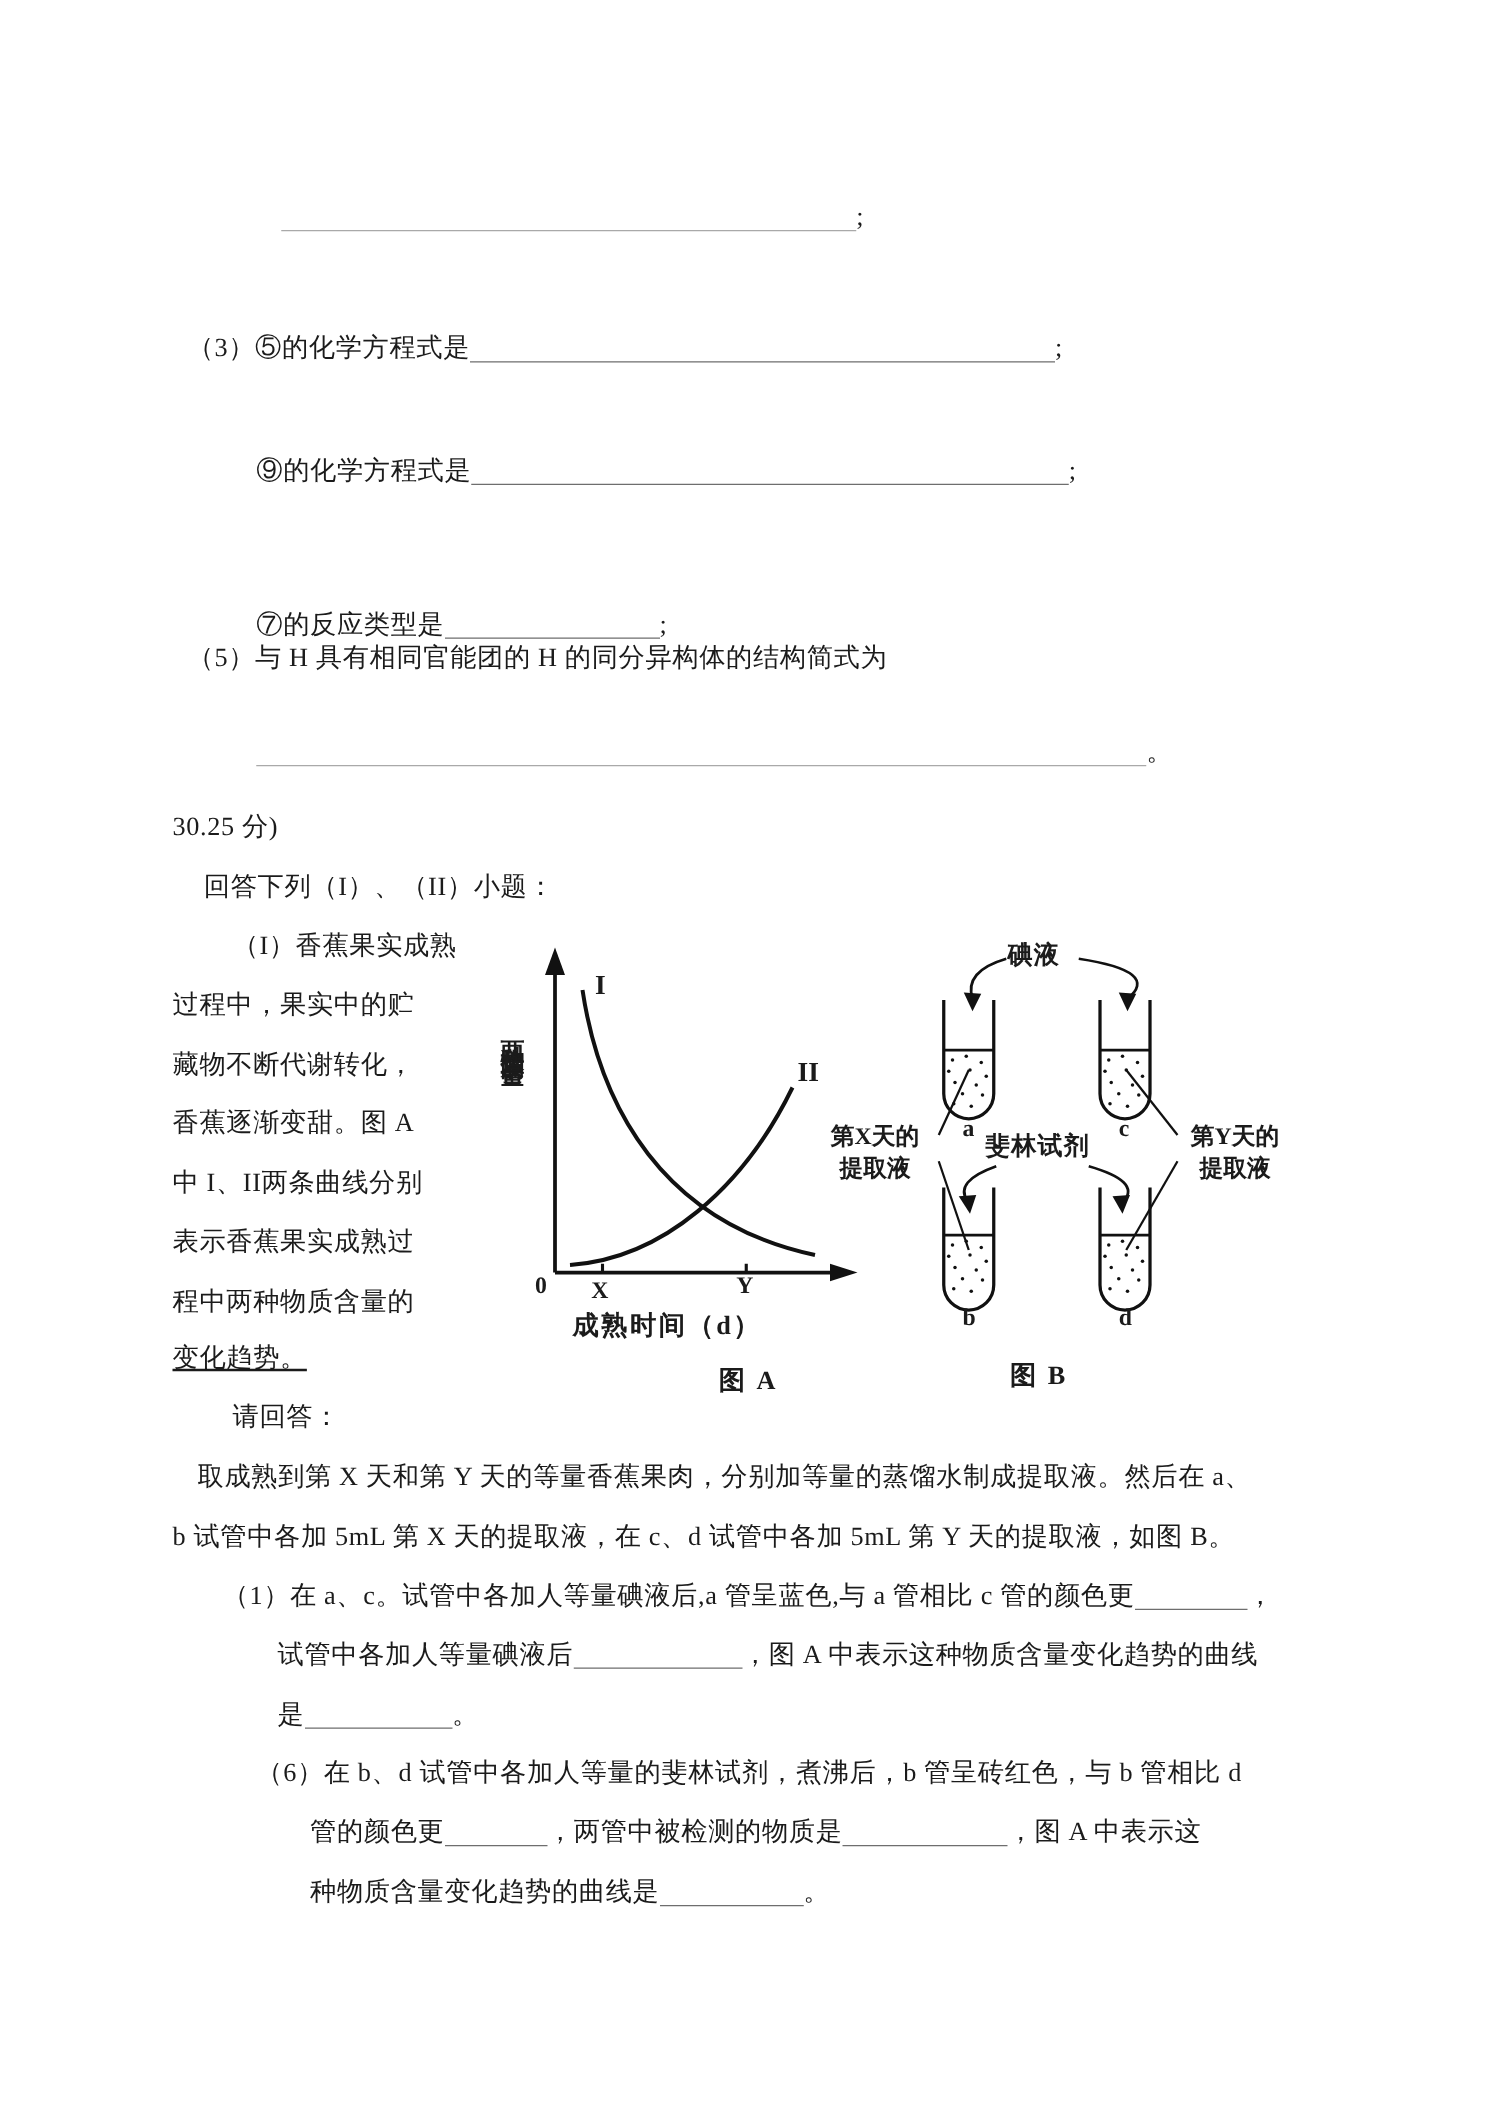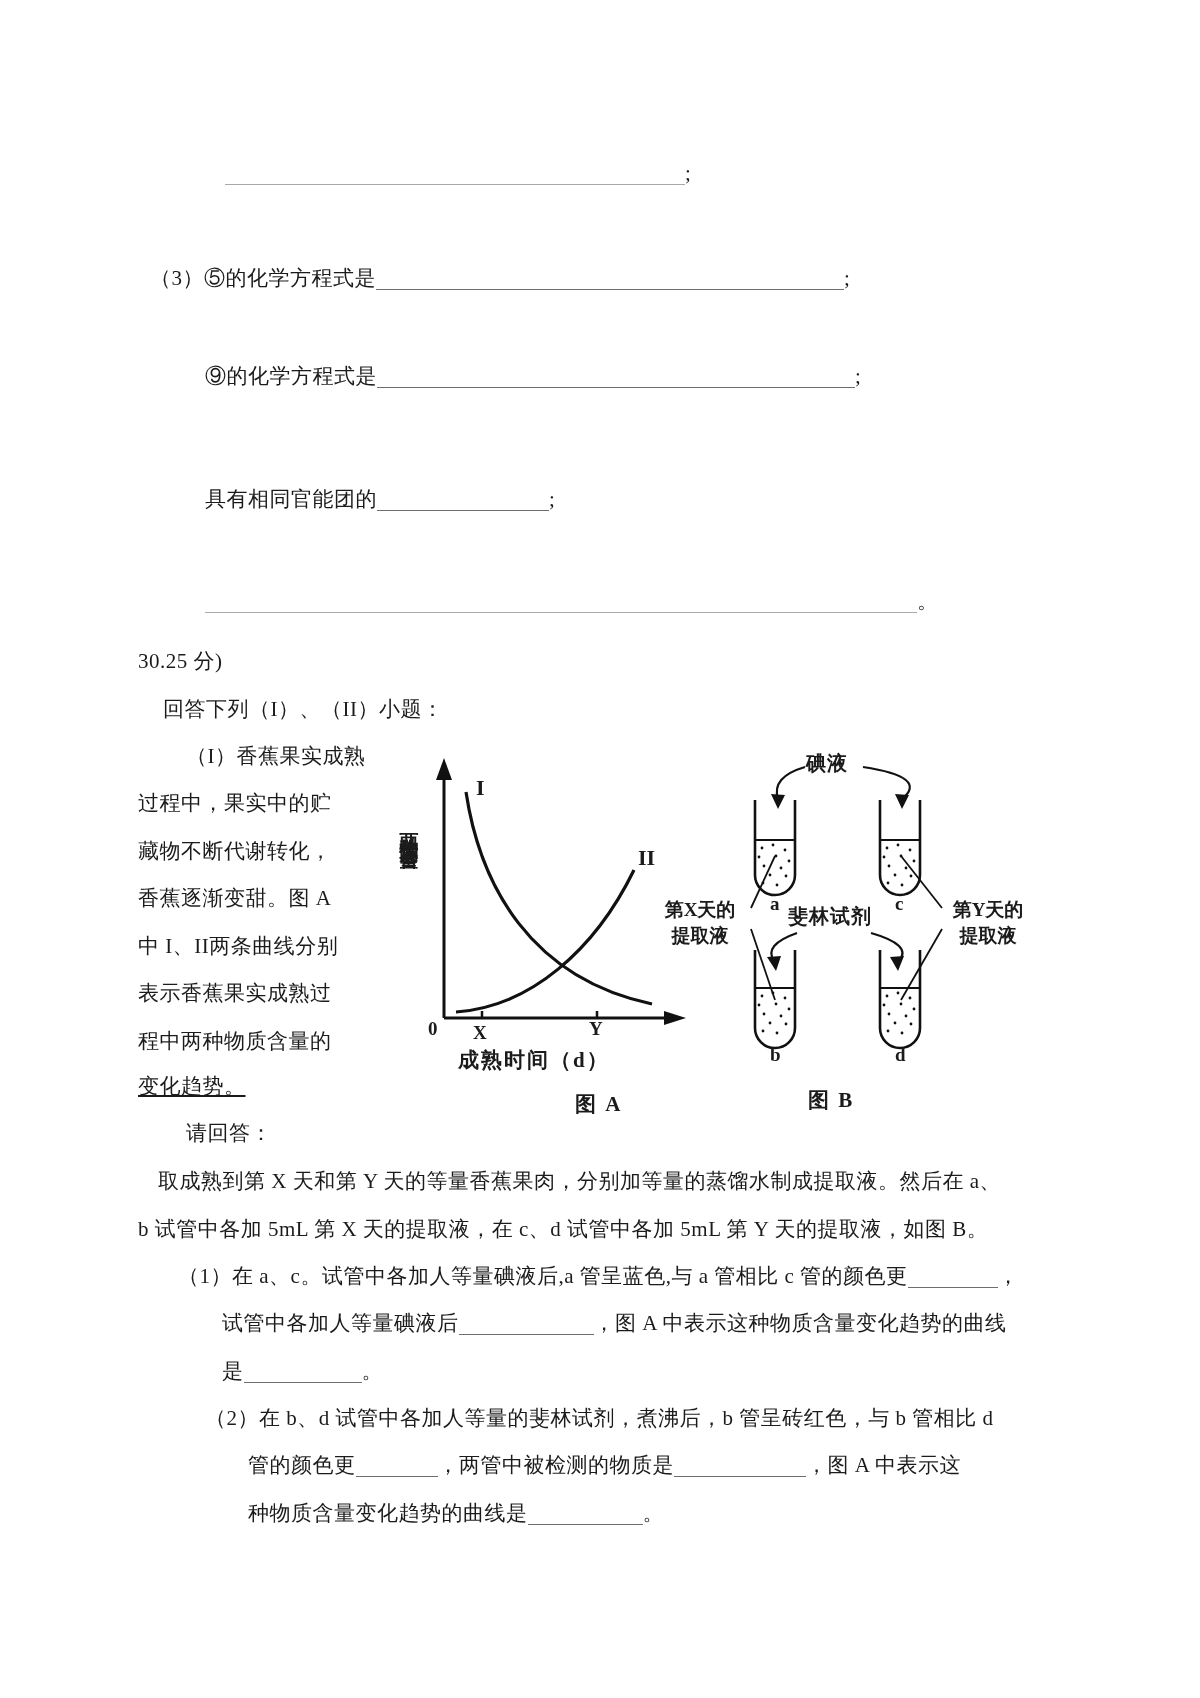--- a/index.html
+++ b/index.html
@@ -32,23 +32,26 @@
   <div class="t" style="left:150px;top:265px;text-align:right;">
     <span>（3）⑤的化学方程式是</span><span class="blank" style="width:468px;"></span><span>;</span>
   </div>
 
   <div class="t" style="left:205px;top:363px;">
     <span>⑨的化学方程式是</span><span class="blank" style="width:478px;"></span><span>;</span>
   </div>
 
 
   <div class="t" style="left:205px;top:486px;">
-    <span>具有相同官能团的</span><span class="blank" style="width:172px;"></span><span>;</span>
+    <span>⑦的反应类型是</span><span class="blank" style="width:172px;"></span><span>;</span>
   </div>
 
+  <div class="t" style="left:150px;top:513px;">
+    <span>（5）与 H 具有相同官能团的 H 的同分异构体的结构简式为</span>
+  </div>
 
   <div class="t" style="left:205px;top:588px;">
     <span class="blank light" style="width:712px;"></span><span>。</span>
   </div>
 
   <div class="t" style="left:138px;top:648px;">
     <span>30.25 分)</span>
   </div>
 
   <div class="t" style="left:163px;top:696px;">
@@ -157,21 +160,21 @@
     <span>（1）在 a、c。试管中各加人等量碘液后,a 管呈蓝色,与 a 管相比 c 管的颜色更</span><span class="blank" style="width:90px;"></span><span>，</span>
   </div>
   <div class="t" style="left:222px;top:1310px;">
     <span>试管中各加人等量碘液后</span><span class="blank" style="width:135px;"></span><span>，图 A 中表示这种物质含量变化趋势的曲线</span>
   </div>
   <div class="t" style="left:222px;top:1358px;">
     <span>是</span><span class="blank" style="width:118px;"></span><span>。</span>
   </div>
 
   <div class="t" style="left:205px;top:1405px;">
-    <span>（2）在 b、d 试管中各加人等量的斐林试剂，煮沸后，b 管呈砖红色，与 b 管相比 d</span>
+    <span>（6）在 b、d 试管中各加人等量的斐林试剂，煮沸后，b 管呈砖红色，与 b 管相比 d</span>
   </div>
   <div class="t" style="left:248px;top:1452px;">
     <span>管的颜色更</span><span class="blank" style="width:82px;"></span><span>，两管中被检测的物质是</span><span class="blank" style="width:132px;"></span><span>，图 A 中表示这</span>
   </div>
   <div class="t" style="left:248px;top:1500px;">
     <span>种物质含量变化趋势的曲线是</span><span class="blank" style="width:115px;"></span><span>。</span>
   </div>
 
 </div>
 

